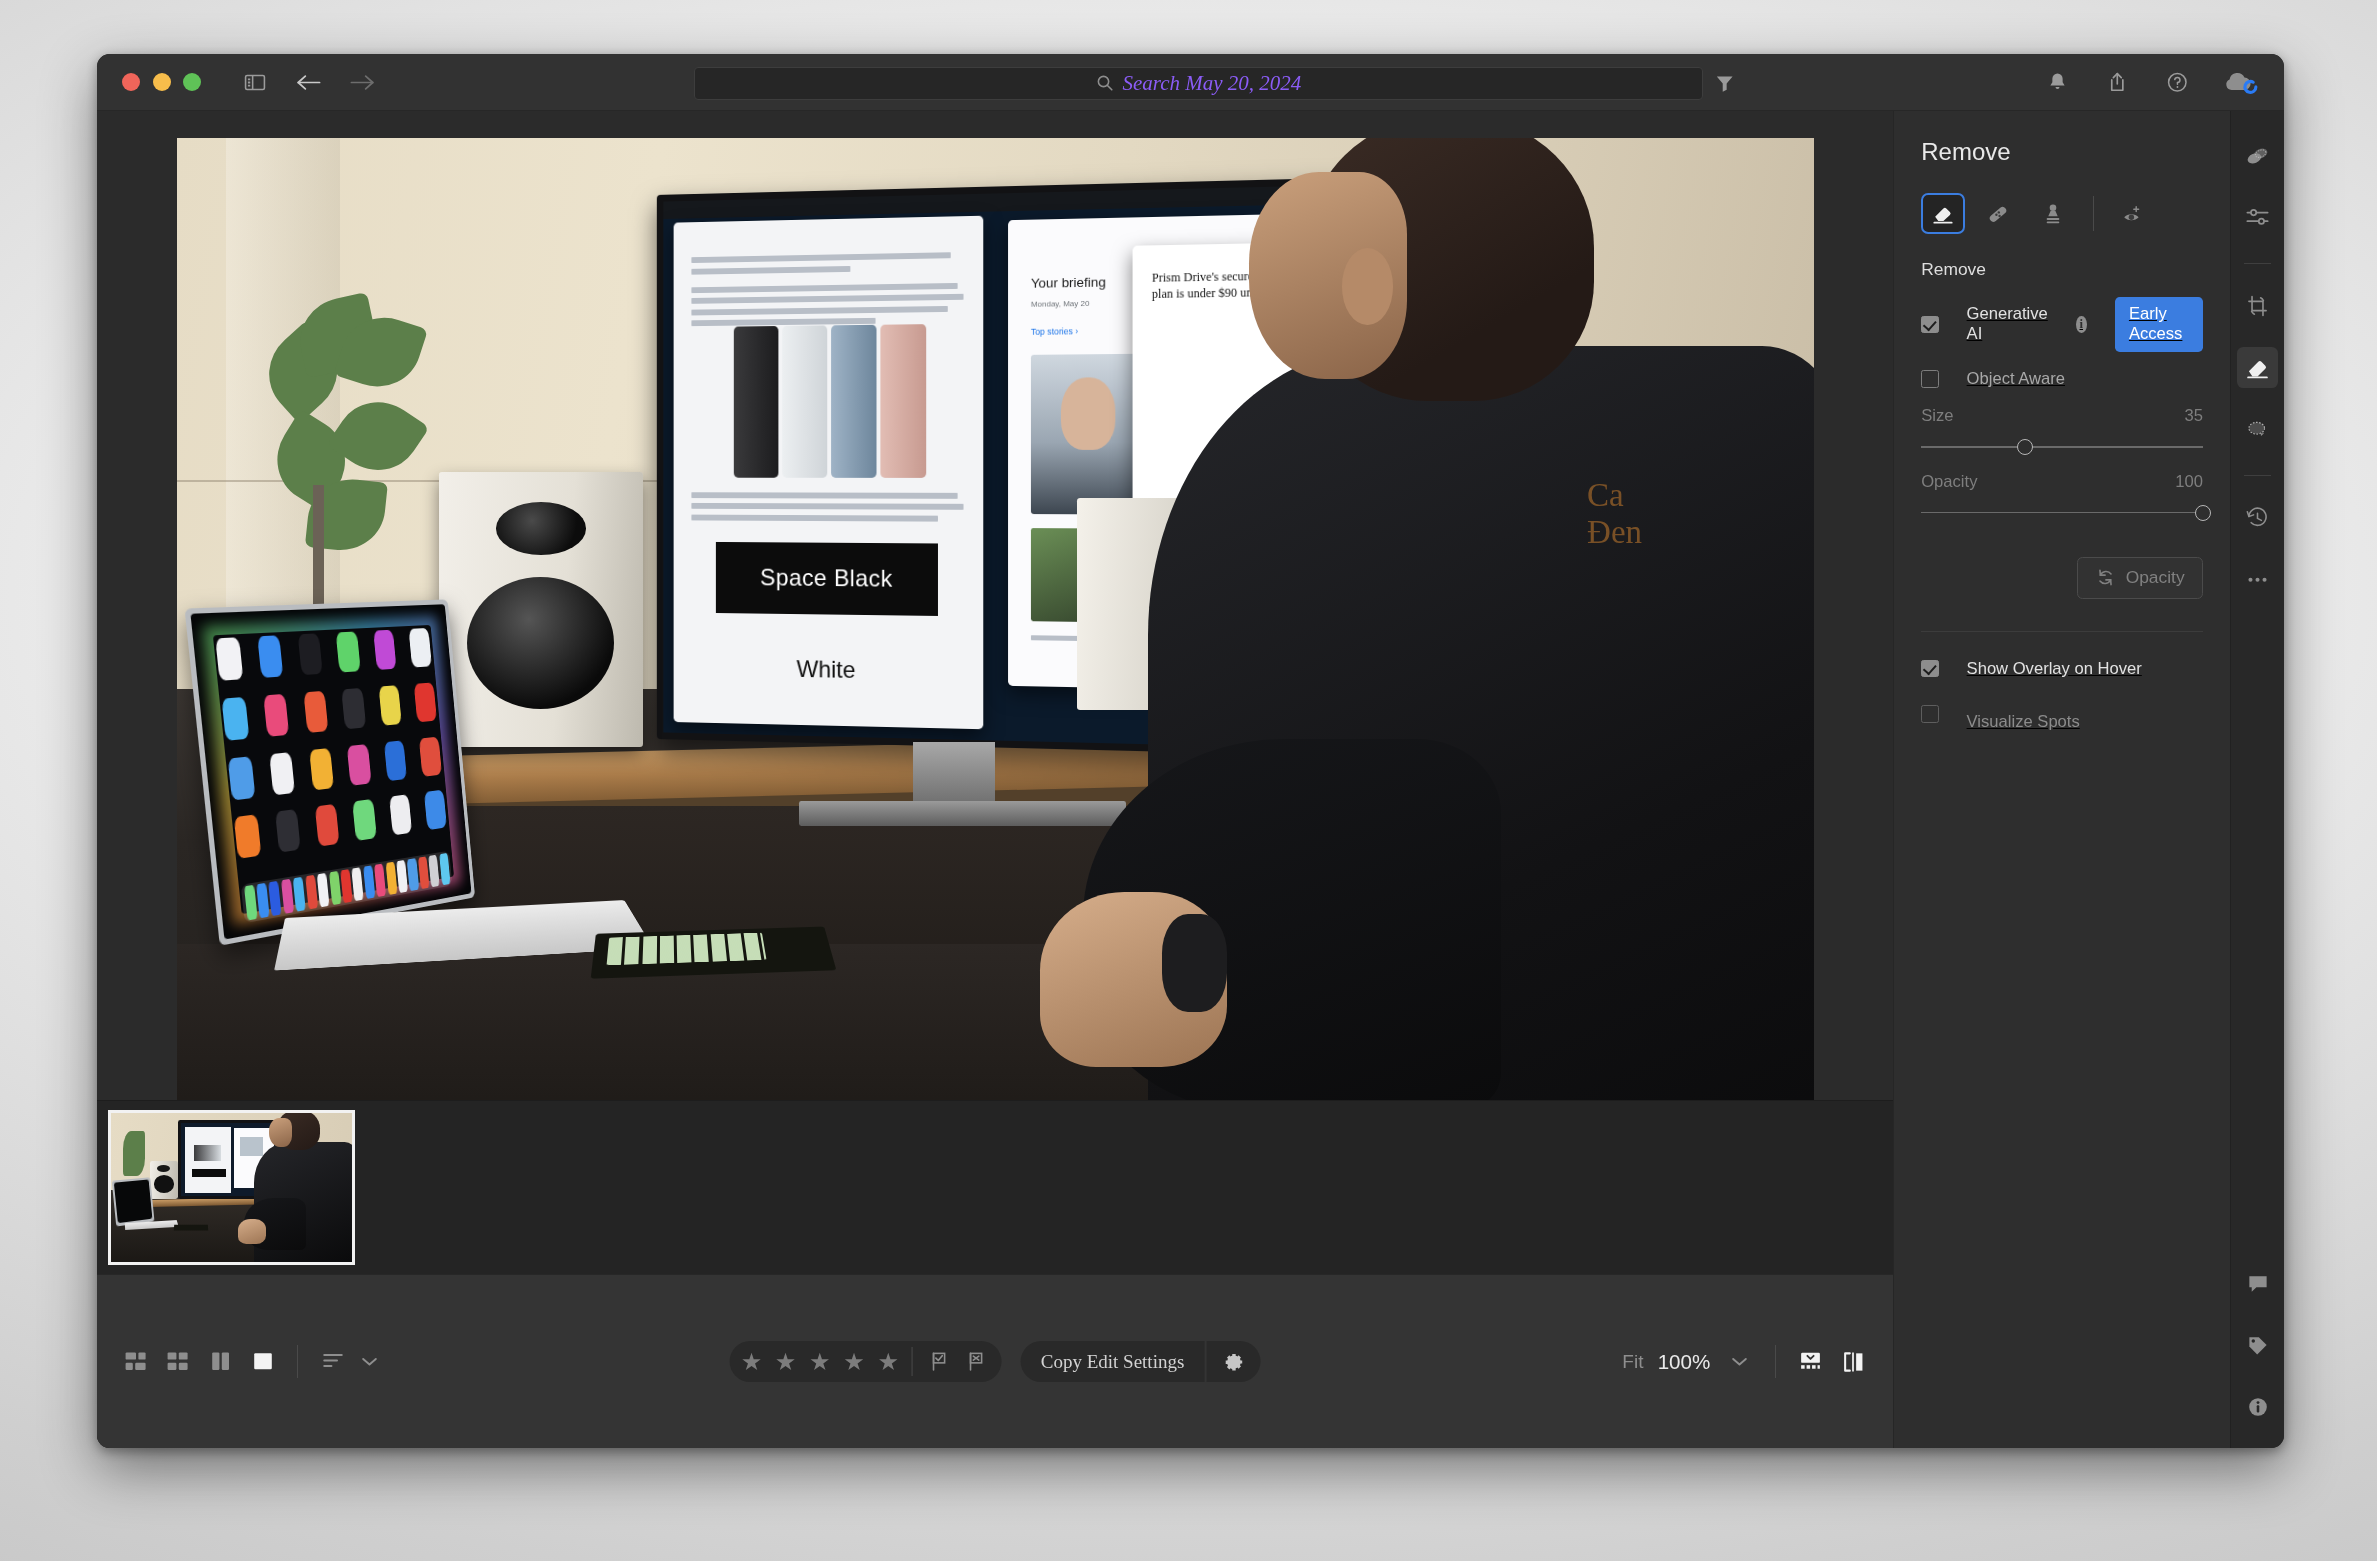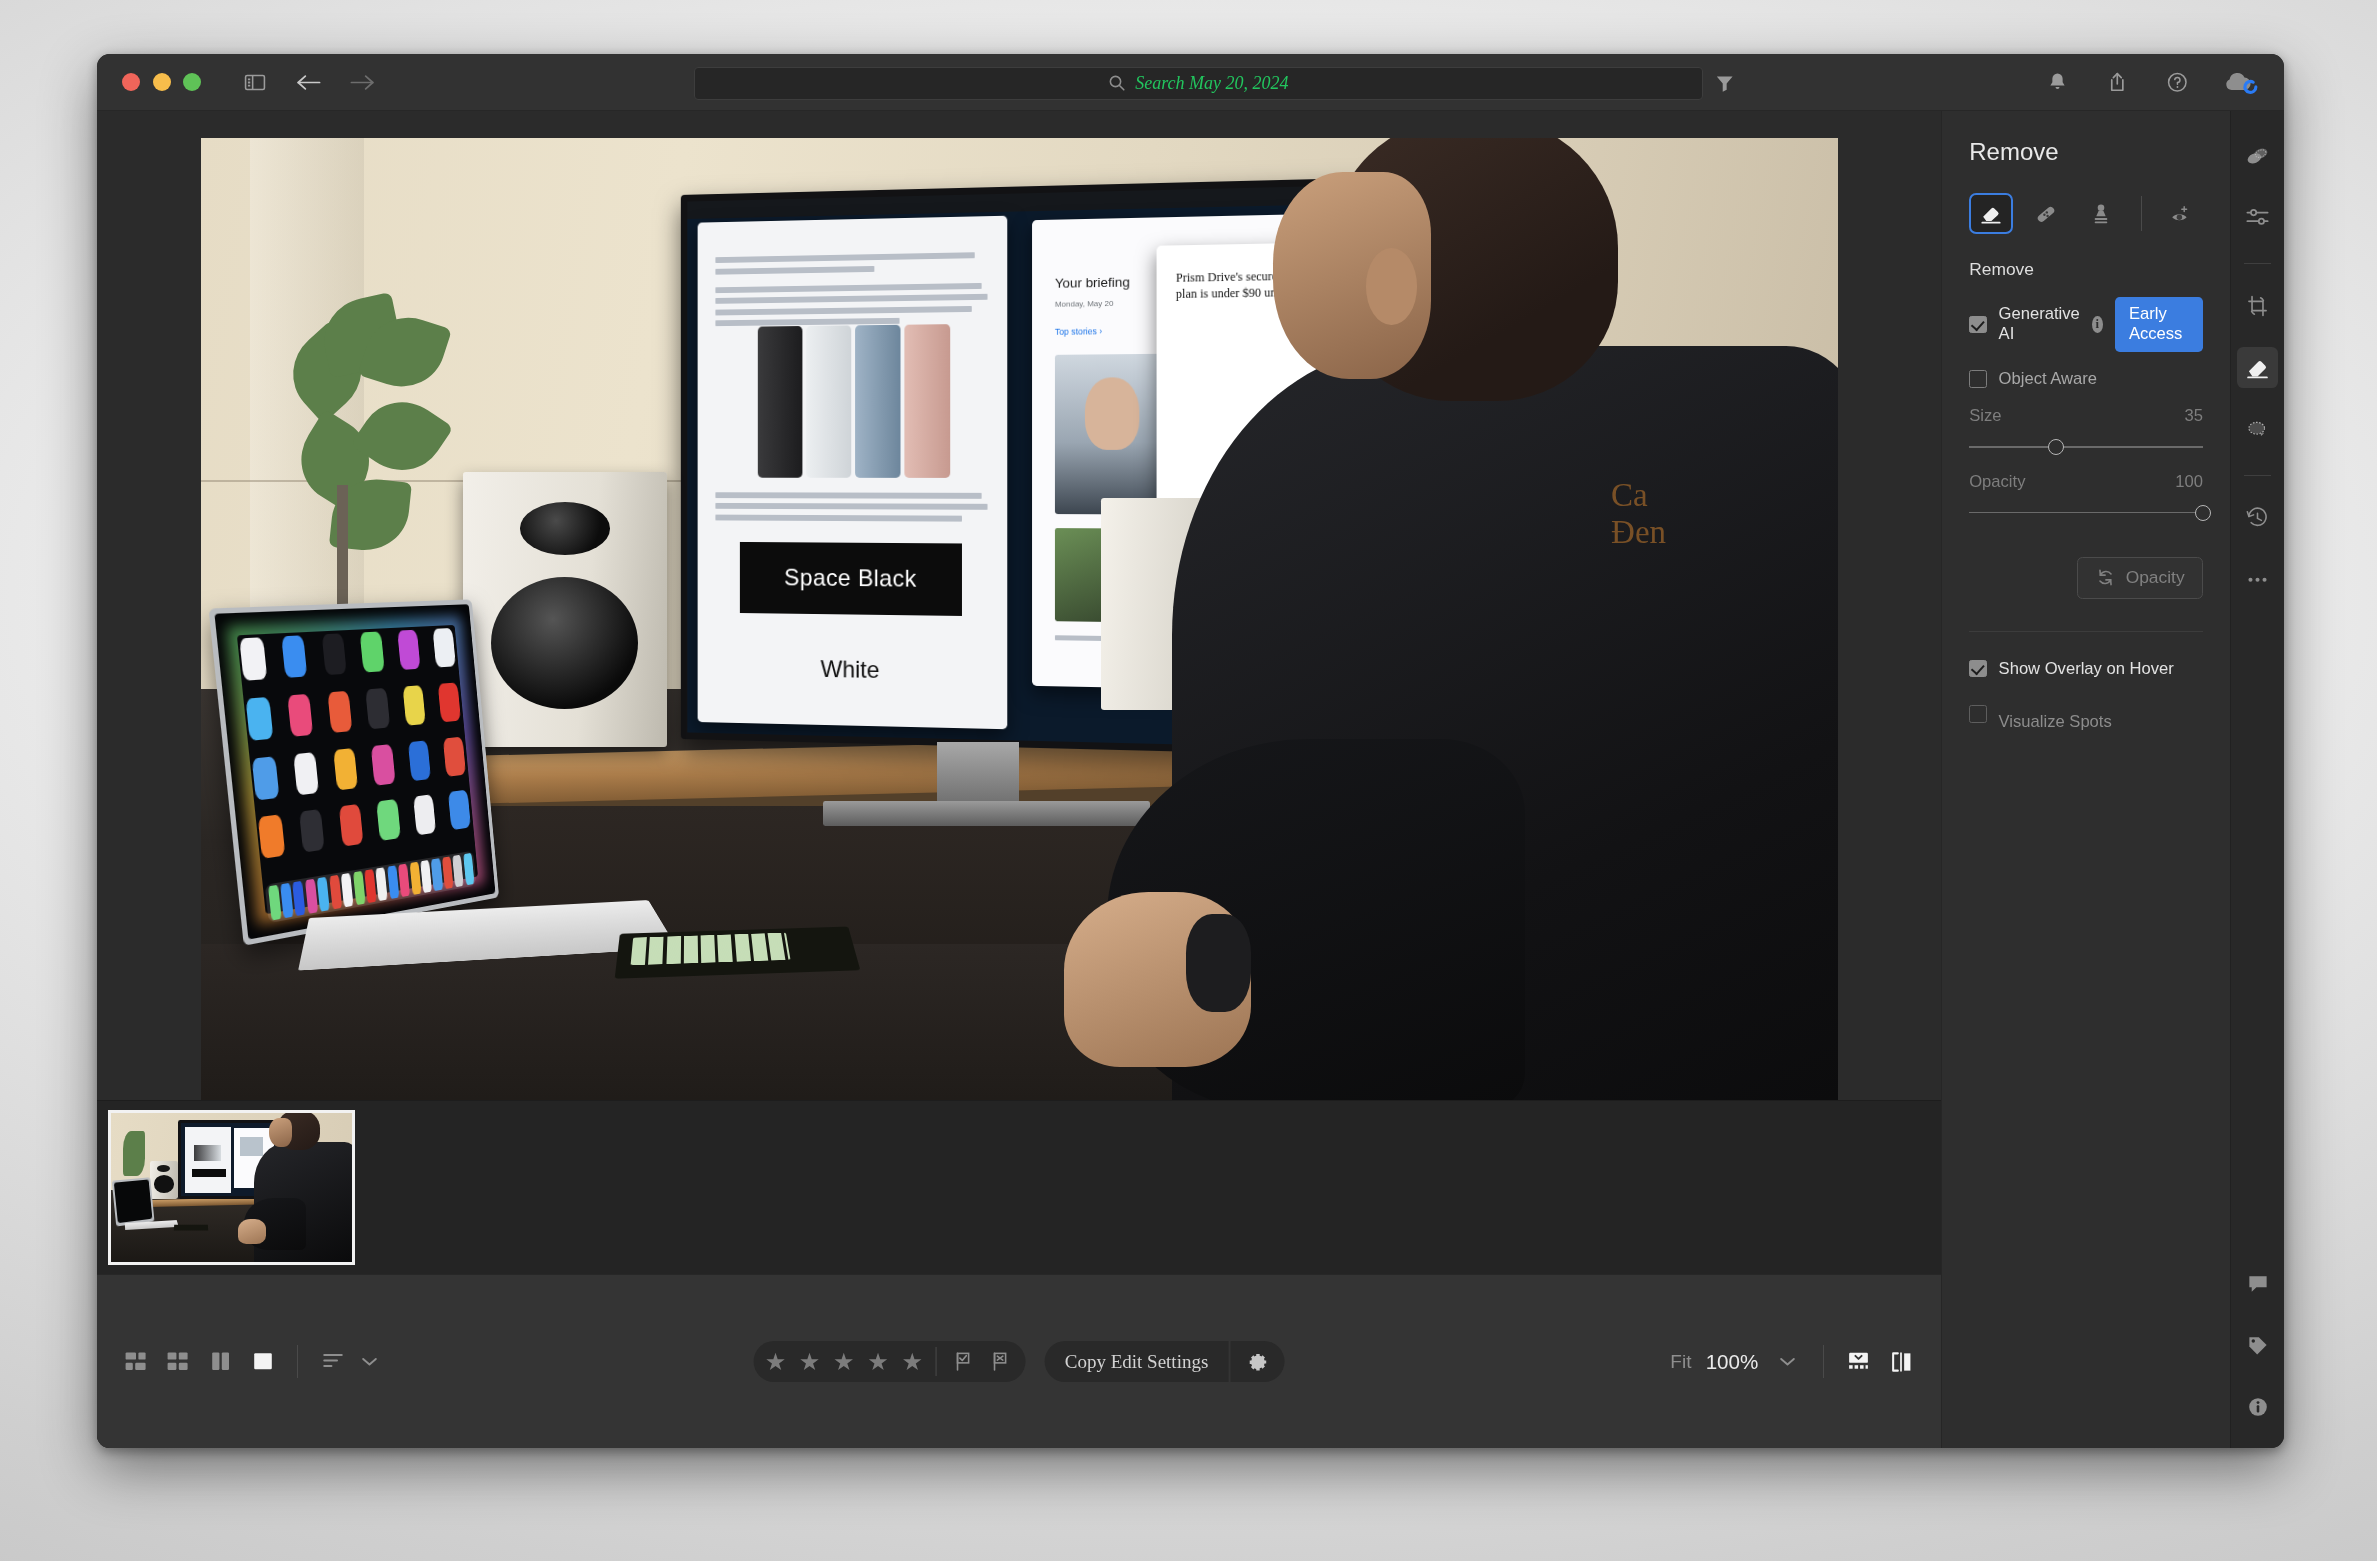--- a/index.html
+++ b/index.html
@@ -53,21 +53,21 @@
   }
   #search-box {
     flex: 1; height: 33px;
     background: #262626;
     border: 0.8px solid #3d3d3d;
     border-radius: 4px;
     display: flex; align-items: center; justify-content: center;
     gap: 9.5px;
   }
   #search-box .ph {
-    color: #22c55e; font-size: 18px; font-style: italic;
+    color: #8b5cf6; font-size: 21px; font-style: italic;
     font-family: "Liberation Serif", serif;
   }
   #filter-btn { width: 43px; display: flex; align-items: center; justify-content: center; }
   #tb-right {
     position: absolute; right: 22px; top: 0; height: 57px;
     display: flex; align-items: center; gap: 24px;
   }
   
   #bodyrow { flex: 1; display: flex; min-height: 0; }
   
@@ -341,21 +341,21 @@
   #paneltitle { color: #e9e9e9; font-size: 24px; margin-bottom: 27px; }
   #tools { display: flex; align-items: center; gap: 11px; margin-bottom: 25px; }
   .tool {
     width: 44px; height: 41px; border-radius: 7.1px;
     display:flex; align-items:center; justify-content:center;
     color: #8b8b8b;
   }
   .tool.selected { border: 2.4px solid #3b7de0; background: #242424; color: #efefef; }
   .toolsep { width: 0.8px; height: 35px; background: #4a4a4a; margin: 0 6.3px; }
   .sectlabel { color: #dedede; font-size: 17.4px; margin-bottom: 17.4px; }
-  .cbrow { display:flex; align-items:center; gap: 12px; margin-bottom: 17.4px; }
+  .cbrow { display:flex; align-items:center; gap: 28px; margin-bottom: 17.4px; text-decoration: underline; }
   .cb { width: 17.4px; height: 17.4px; border: 1.6px solid #7d7d7d; border-radius: 2.4px; background: transparent; flex:0 0 17.4px; }
   .cb.checked { background: #8d8d8d; border-color: #8d8d8d; position: relative; }
   .cb.checked:after {
     content: ""; position: absolute; left: 4px; top: 0.8px; width: 5.5px; height: 9.5px;
     border: solid #1d1d1d; border-width: 0 2.4px 2.4px 0; transform: rotate(42deg);
   }
   .cblabel { color: #e2e2e2; font-size: 16.6px; }
   .cblabel.dim { color: #8c8c8c; margin-top: 16px; }
   .cblabel.dim2 { color: #a8a8a8; }
   .infoi {

